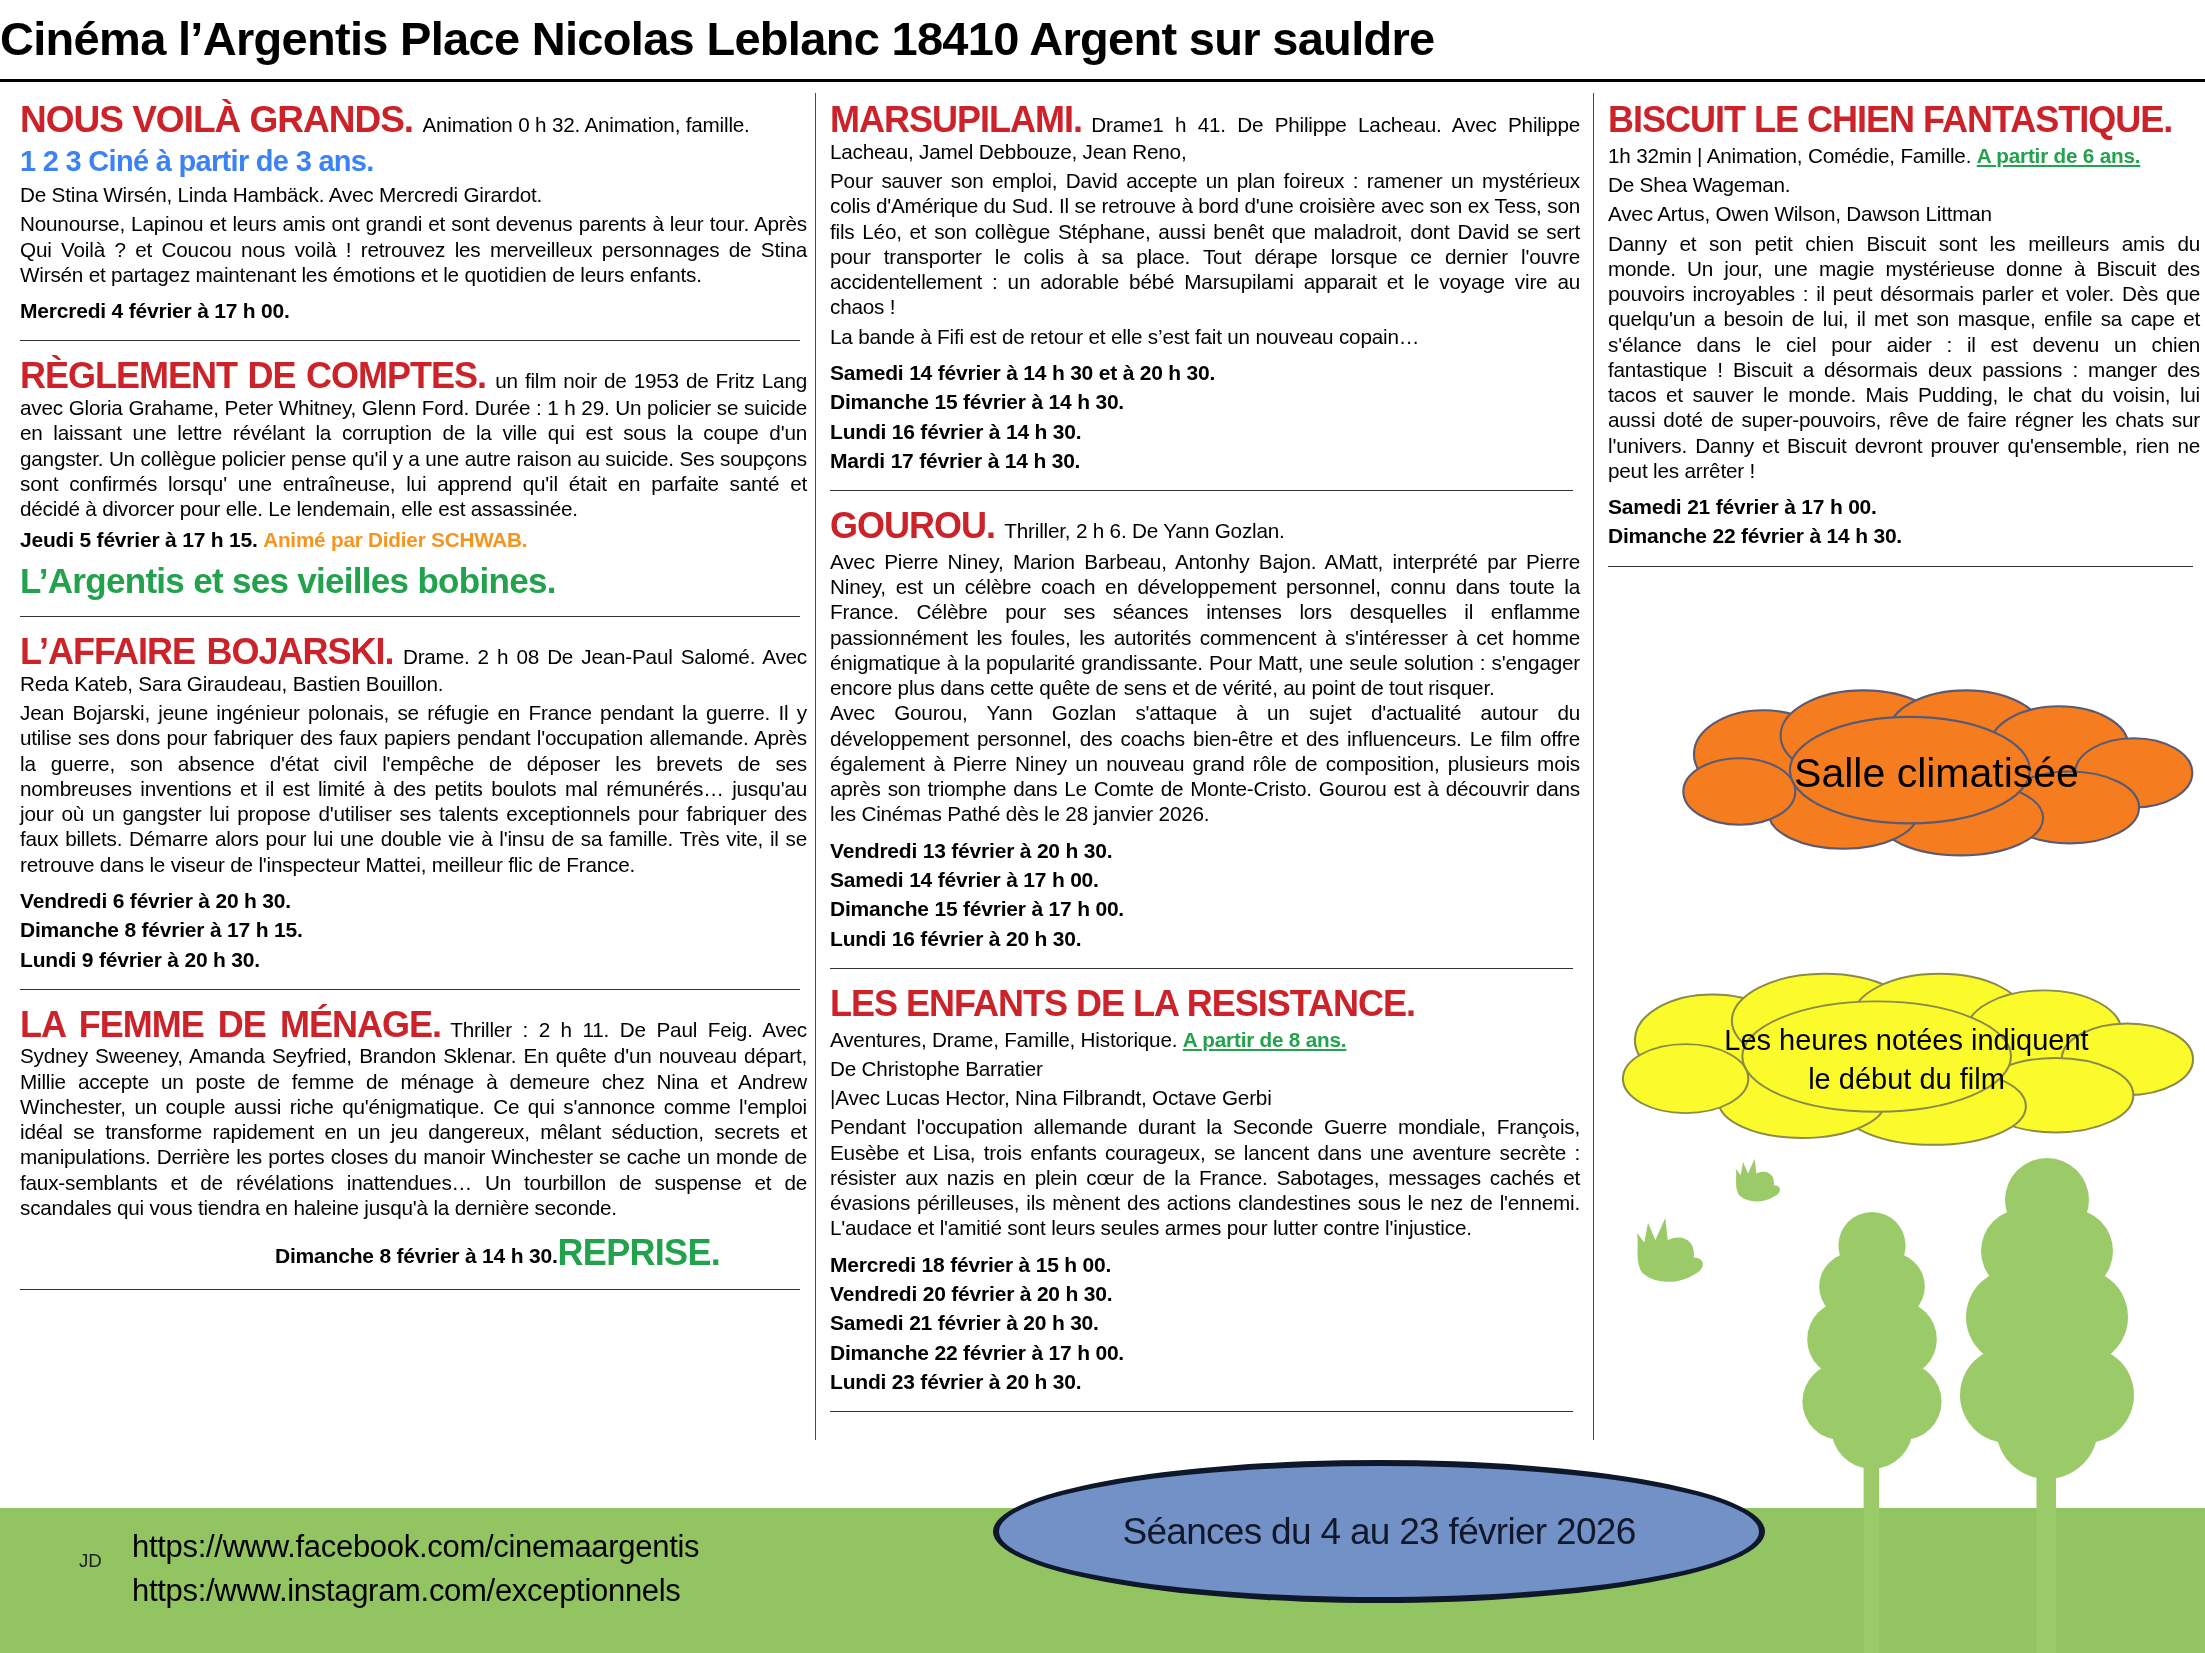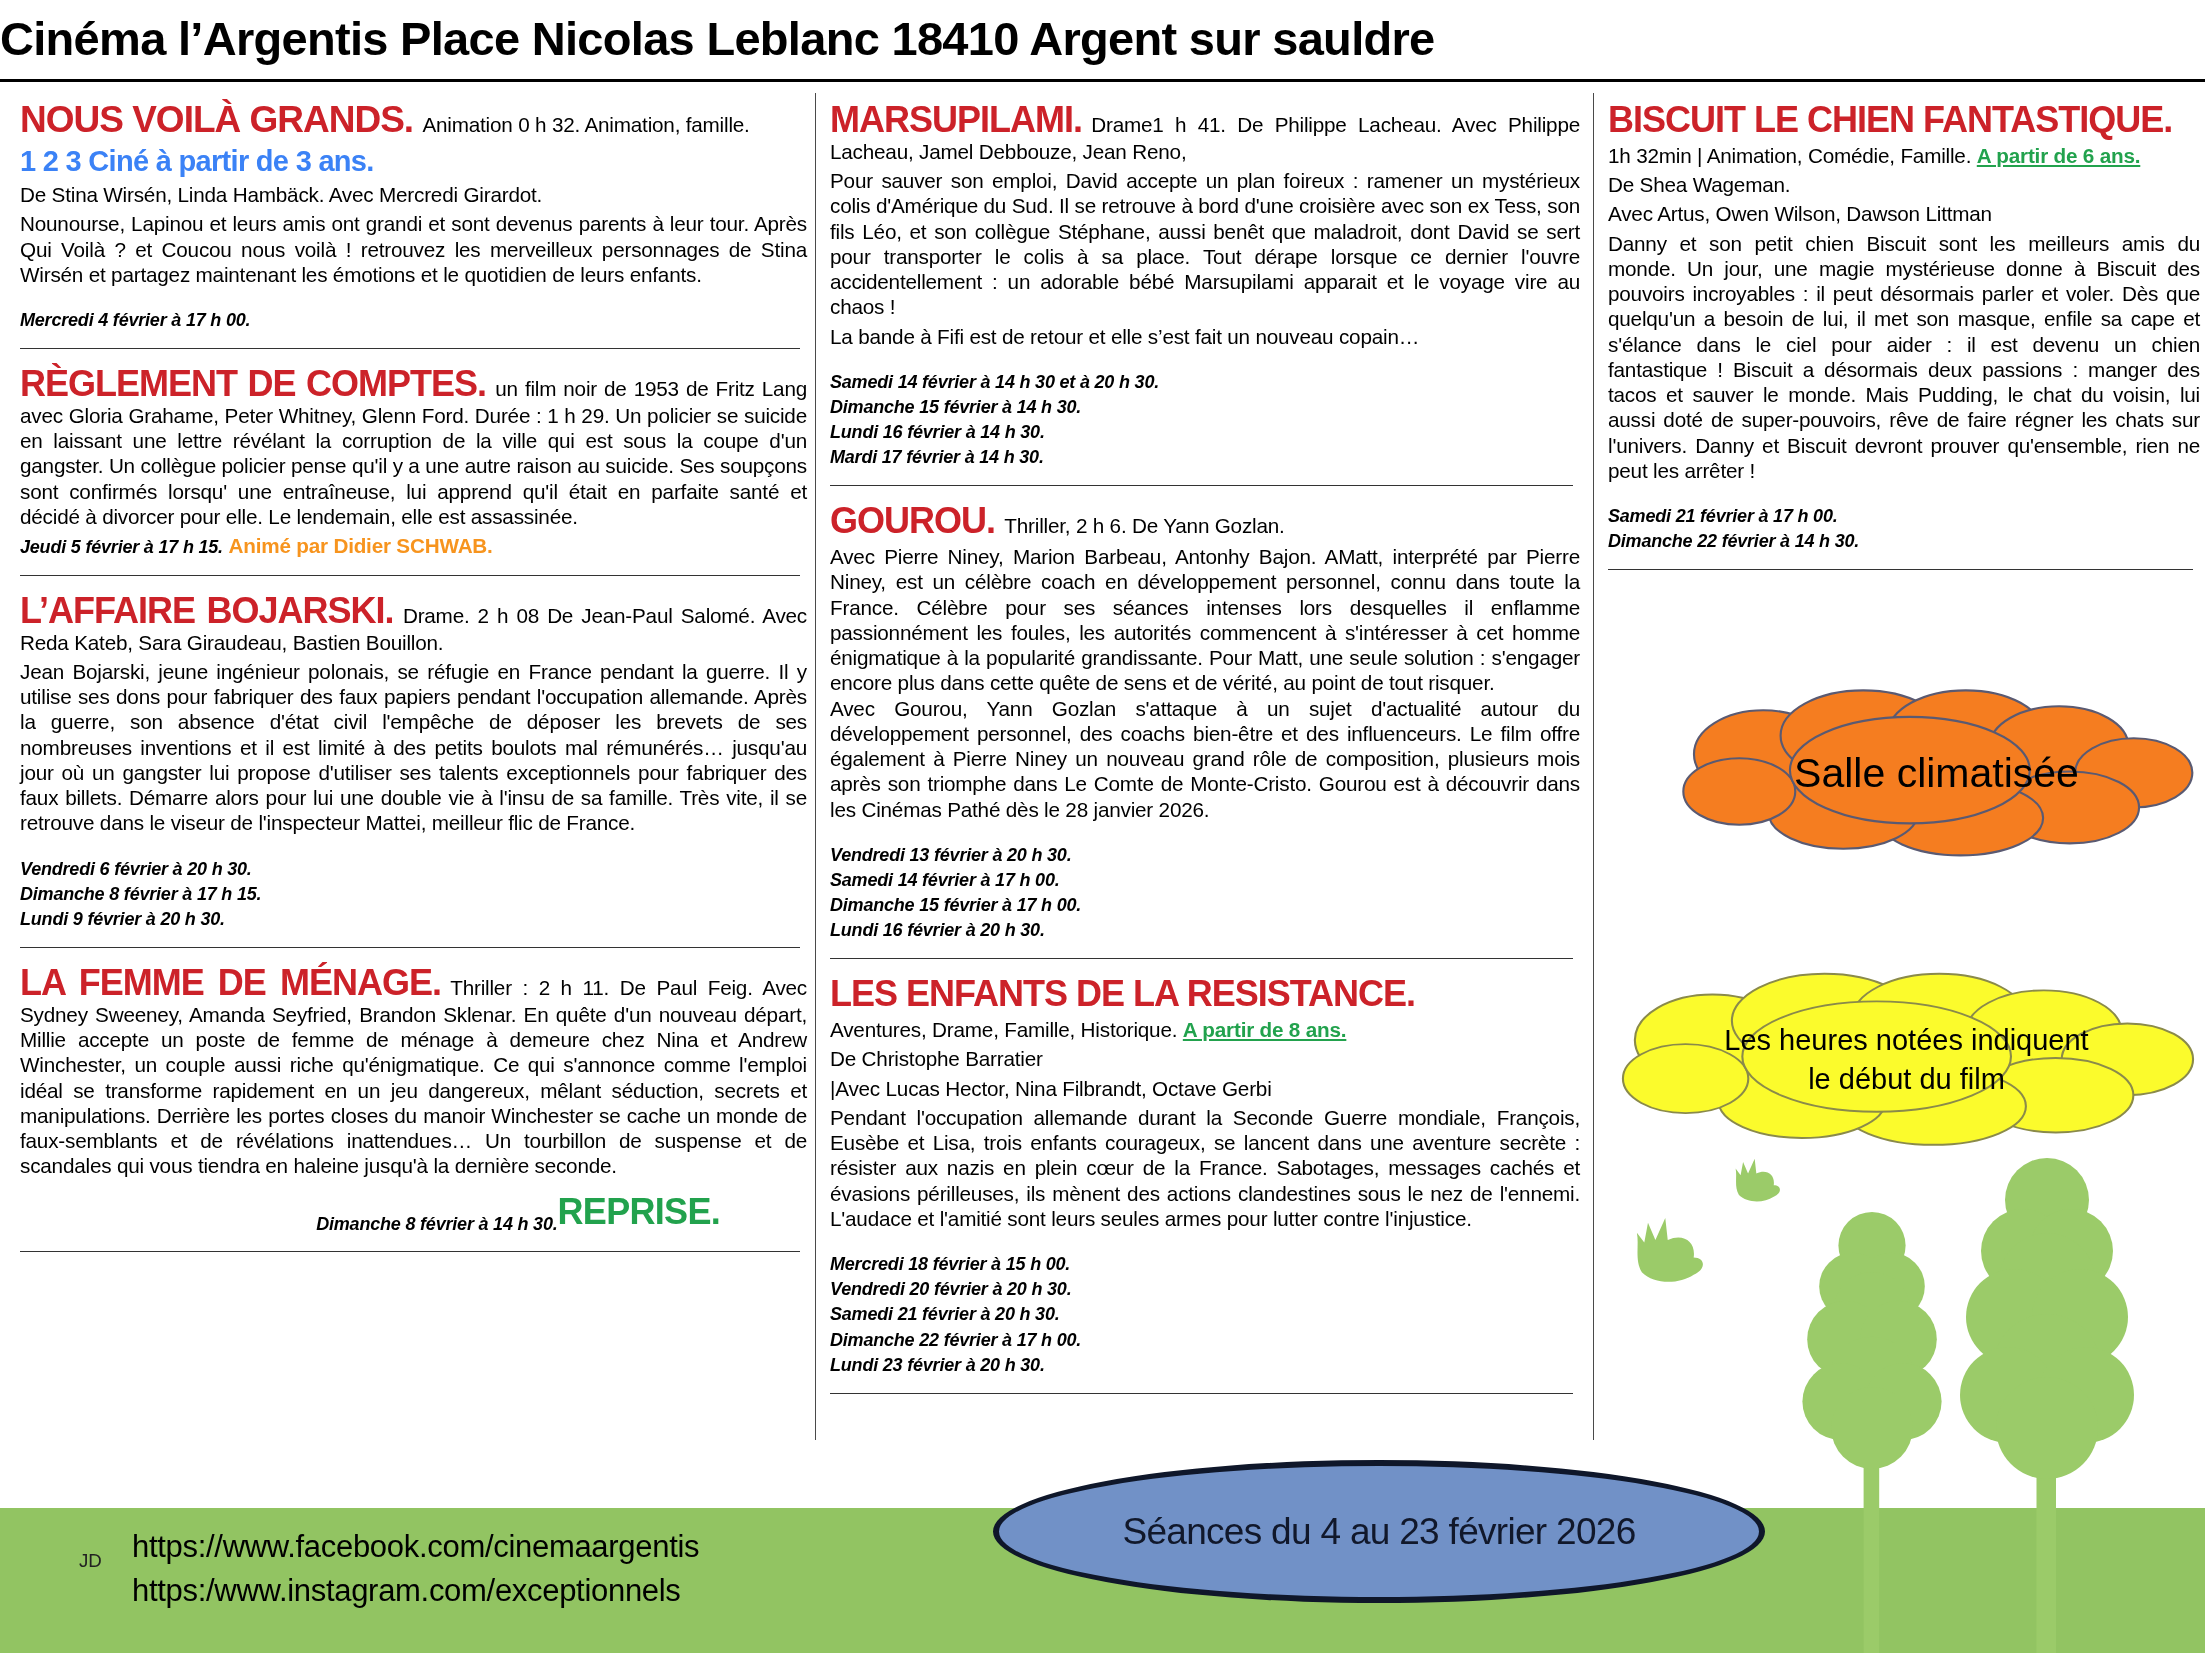--- a/index.html
+++ b/index.html
@@ -25,22 +25,22 @@
         letter-spacing:-0.2px;white-space:pre-line;}
   .h-red{color:#cc2229;font-weight:bold;font-size:36px;letter-spacing:-1px;
          line-height:1.05;margin-right:9.3px;}
   .h-red-lg{font-size:37px;}
   .meta{font-size:20.7px;}
   .credits{font-size:20.7px;line-height:1.22;margin:0 0 4px 0;letter-spacing:-0.2px;}
   .green-sub{color:#3b82f6;font-weight:bold;font-size:29px;margin:5.3px 0 4px 0;letter-spacing:-0.7px;}
   .green-big{color:#22a24d;font-weight:bold;font-size:35px;margin:6.7px 0 2.7px 0;letter-spacing:-0.7px;}
   .green-age{color:#22a24d;font-weight:bold;text-decoration:underline;}
   .orange{color:#f7941e;font-weight:bold;}
-  .showtimes{font-weight:bold;font-size:18px;line-height:1.4;white-space:pre-line;
-             letter-spacing:-0.2px;margin:21px 0 0 0;font-style:italic;}
+  .showtimes{font-weight:bold;font-size:21px;line-height:1.4;white-space:pre-line;
+             letter-spacing:-0.2px;margin:9px 0 0 0;}
   .showrow{display:flex;justify-content:flex-end;align-items:flex-start;padding-right:87px;margin-top:12px;}
   .reprise{color:#22a24d;font-weight:bold;font-size:36px;letter-spacing:-0.7px;}
   .sep{border:none;border-top:1.3px solid #333;margin:14.7px 6.7px 16px 0;}
 
   
   .cloud{position:absolute;}
   .cloud svg{position:absolute;left:0;top:0;width:100%;height:100%;}
   .cloud-label{position:absolute;left:0;top:0;width:100%;height:100%;display:flex;
                align-items:center;justify-content:center;text-align:center;white-space:pre-line;}
   #cloud-orange{left:1670px;top:677px;width:533px;height:193px;}
@@ -83,20 +83,21 @@
       <div class="green-sub">1 2 3 Ciné à partir de 3 ans.</div>
       <div class="credits">De Stina Wirsén, Linda Hambäck.  Avec Mercredi Girardot.</div>
       <p class="para">Nounourse, Lapinou et leurs amis ont grandi et sont devenus parents à leur tour. Après Qui Voilà ? et Coucou nous voilà ! retrouvez les merveilleux personnages de Stina Wirsén et partagez maintenant les émotions et le quotidien de leurs enfants.</p>
       <div class="showtimes">Mercredi 4 février à 17 h 00.</div>
     </div>
     <hr class="sep">
 
     <div class="film">
       <p class="para"><span class="h-red">RÈGLEMENT DE COMPTES.</span><span class="meta">un film noir de 1953 de Fritz Lang avec Gloria Grahame, Peter Whitney, Glenn Ford. Durée : 1 h 29. Un policier se suicide en laissant une lettre révélant la corruption de la ville qui est sous la coupe d'un gangster. Un collègue policier pense qu'il y a une autre raison au suicide. Ses soupçons sont confirmés lorsqu' une entraîneuse, lui apprend qu'il était en parfaite santé et décidé à divorcer pour elle. Le lendemain, elle est assassinée.</span></p>
       <p class="para"><span class="showtimes">Jeudi 5 février  à 17 h 15.</span> <span class="orange">Animé par Didier SCHWAB.</span></p>
+      <div class="green-big">L’Argentis et ses vieilles bobines.</div>
     </div>
     <hr class="sep">
 
     <div class="film">
       <p class="para"><span class="h-red">L’AFFAIRE BOJARSKI.</span><span class="meta">Drame. 2 h 08    De Jean-Paul Salomé. Avec Reda Kateb, Sara Giraudeau, Bastien Bouillon.</span></p>
       <p class="para">Jean Bojarski, jeune ingénieur polonais, se réfugie en France pendant la guerre. Il y utilise ses dons pour fabriquer des faux papiers pendant l'occupation allemande. Après la guerre, son absence d'état civil l'empêche de déposer les brevets de ses nombreuses inventions et il est limité à des petits boulots mal rémunérés… jusqu'au jour où un gangster lui propose d'utiliser ses talents exceptionnels pour fabriquer des faux billets. Démarre alors pour lui une double vie à l'insu de sa famille. Très vite, il se retrouve dans le viseur de l'inspecteur Mattei, meilleur flic de France.</p>
       <div class="showtimes">Vendredi 6 février à  20 h 30.
 Dimanche 8 février à 17 h 15.
 Lundi 9 février à 20 h 30.</div>
     </div>

